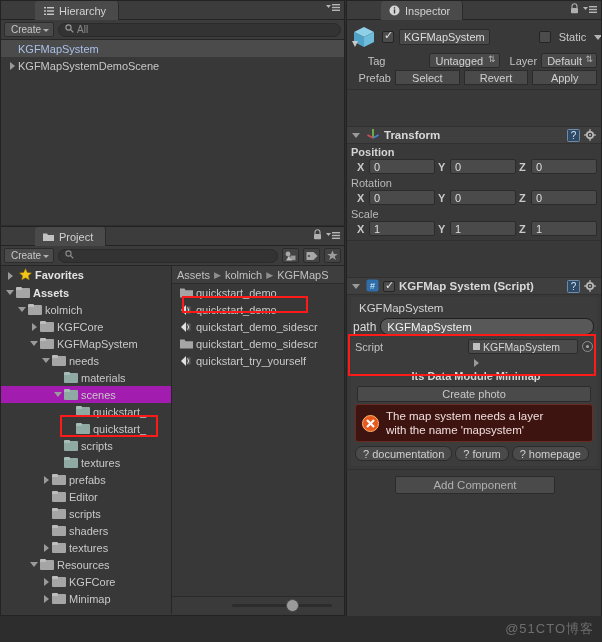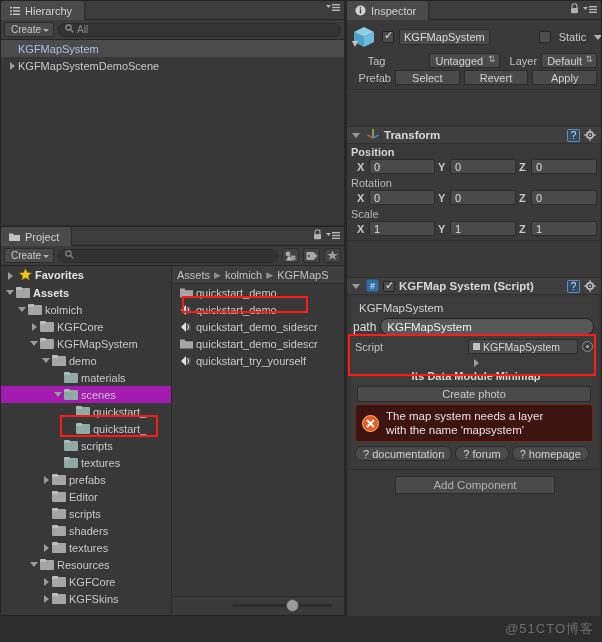--- a/index.html
+++ b/index.html
@@ -17,21 +17,21 @@
   .panel{ position:absolute; background:#383838; border:1px solid #232323; }
   .panel-tabbar{
     height:19px; background:#3c3c3c; position:relative;
     border-bottom:1px solid #232323;
   }
   .tab{
     display:inline-flex; align-items:center; gap:4px;
     height:19px; padding:0 12px 0 7px;
     background:#4a4a4a; color:#d2d2d2; font-size:11px;
     border-right:1px solid #2a2a2a;
-    border-top-left-radius:3px; border-top-right-radius:3px;
+    border-top-left-radius:3px; border-top-right-radius:3px;margin-left:34px;
   }
   .tabbar-right{
     position:absolute; right:4px; top:2px;
     display:flex; align-items:center; gap:4px;
   }
   .toolbar{
     height:20px; background:#3c3c3c; display:flex; align-items:center;
     padding:0 3px; gap:4px; border-bottom:1px solid #262626;
   }
   .btn-drop{
@@ -383,21 +383,21 @@
               <span>KGFCore</span>
             </div>
             <div class="tree-row" style="padding-left: 28px;">
               <span class="arrow open"></span>
               <span class="folder"></span>
               <span>KGFMapSystem</span>
             </div>
             <div class="tree-row" style="padding-left: 40px;">
               <span class="arrow open"></span>
               <span class="folder"></span>
-              <span>demo</span>
+              <span>needs</span>
             </div>
             <div class="tree-row" style="padding-left: 52px;">
               <span class="arrow"></span>
               <span class="folder teal"></span>
               <span>materials</span>
             </div>
             <div class="tree-row sel" style="padding-left: 52px;">
               <span class="arrow open"></span>
               <span class="folder teal"></span>
               <span>scenes</span>
@@ -453,21 +453,21 @@
               <span>Resources</span>
             </div>
             <div class="tree-row" style="padding-left: 40px;">
               <span class="arrow closed"></span>
               <span class="folder"></span>
               <span>KGFCore</span>
             </div>
             <div class="tree-row" style="padding-left: 40px;">
               <span class="arrow closed"></span>
               <span class="folder"></span>
-              <span>KGFSkins</span>
+              <span>Minimap</span>
             </div>
           </div>
       </div>
 
       <div class="p-right">
         <div class="crumb">
           <span>Assets</span>
           <span class="crumb-sep">▶</span>
           <span>kolmich</span>
           <span class="crumb-sep">▶</span>

